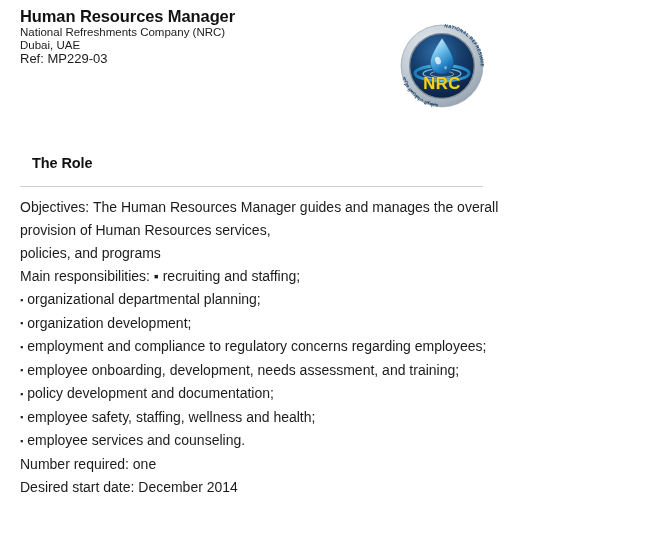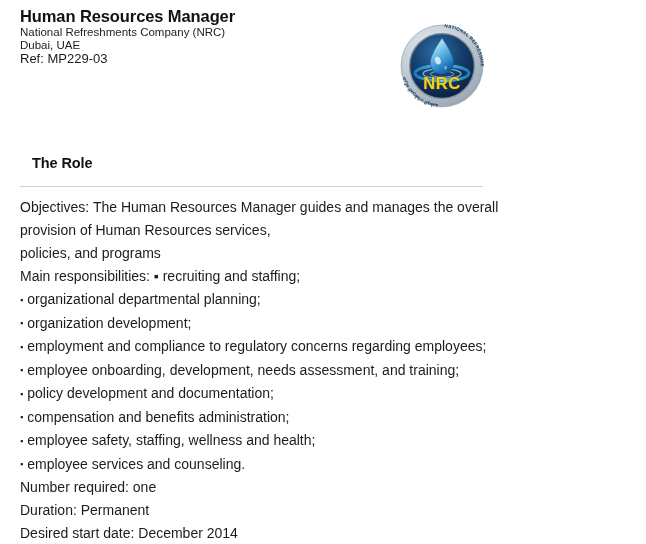--- a/index.html
+++ b/index.html
@@ -169,25 +169,23 @@
     <hr class="rule">
     <div class="section-body">
       <div class="line">Objectives: The Human Resources Manager guides and manages the overall provision of Human Resources services,</div>
       <div class="line">policies, and programs</div>
       <div class="line">Main responsibilities: ▪ recruiting and staffing;</div>
       <div class="line bullet">organizational departmental planning;</div>
       <div class="line bullet">organization development;</div>
       <div class="line bullet">employment and compliance to regulatory concerns regarding employees;</div>
       <div class="line bullet">employee onboarding, development, needs assessment, and training;</div>
       <div class="line bullet">policy development and documentation;</div>
-      <div class="line bullet">compensation and benefits administration;</div>
       <div class="line bullet">employee safety, staffing, wellness and health;</div>
       <div class="line bullet">employee services and counseling.</div>
       <div class="line">Number required: one</div>
-      <div class="line">Duration: Permanent</div>
       <div class="line">Desired start date: December 2014</div>
     </div>
   </div>
 
   <div class="section" id="requirements-section">
     
     
     
   </div>
 

